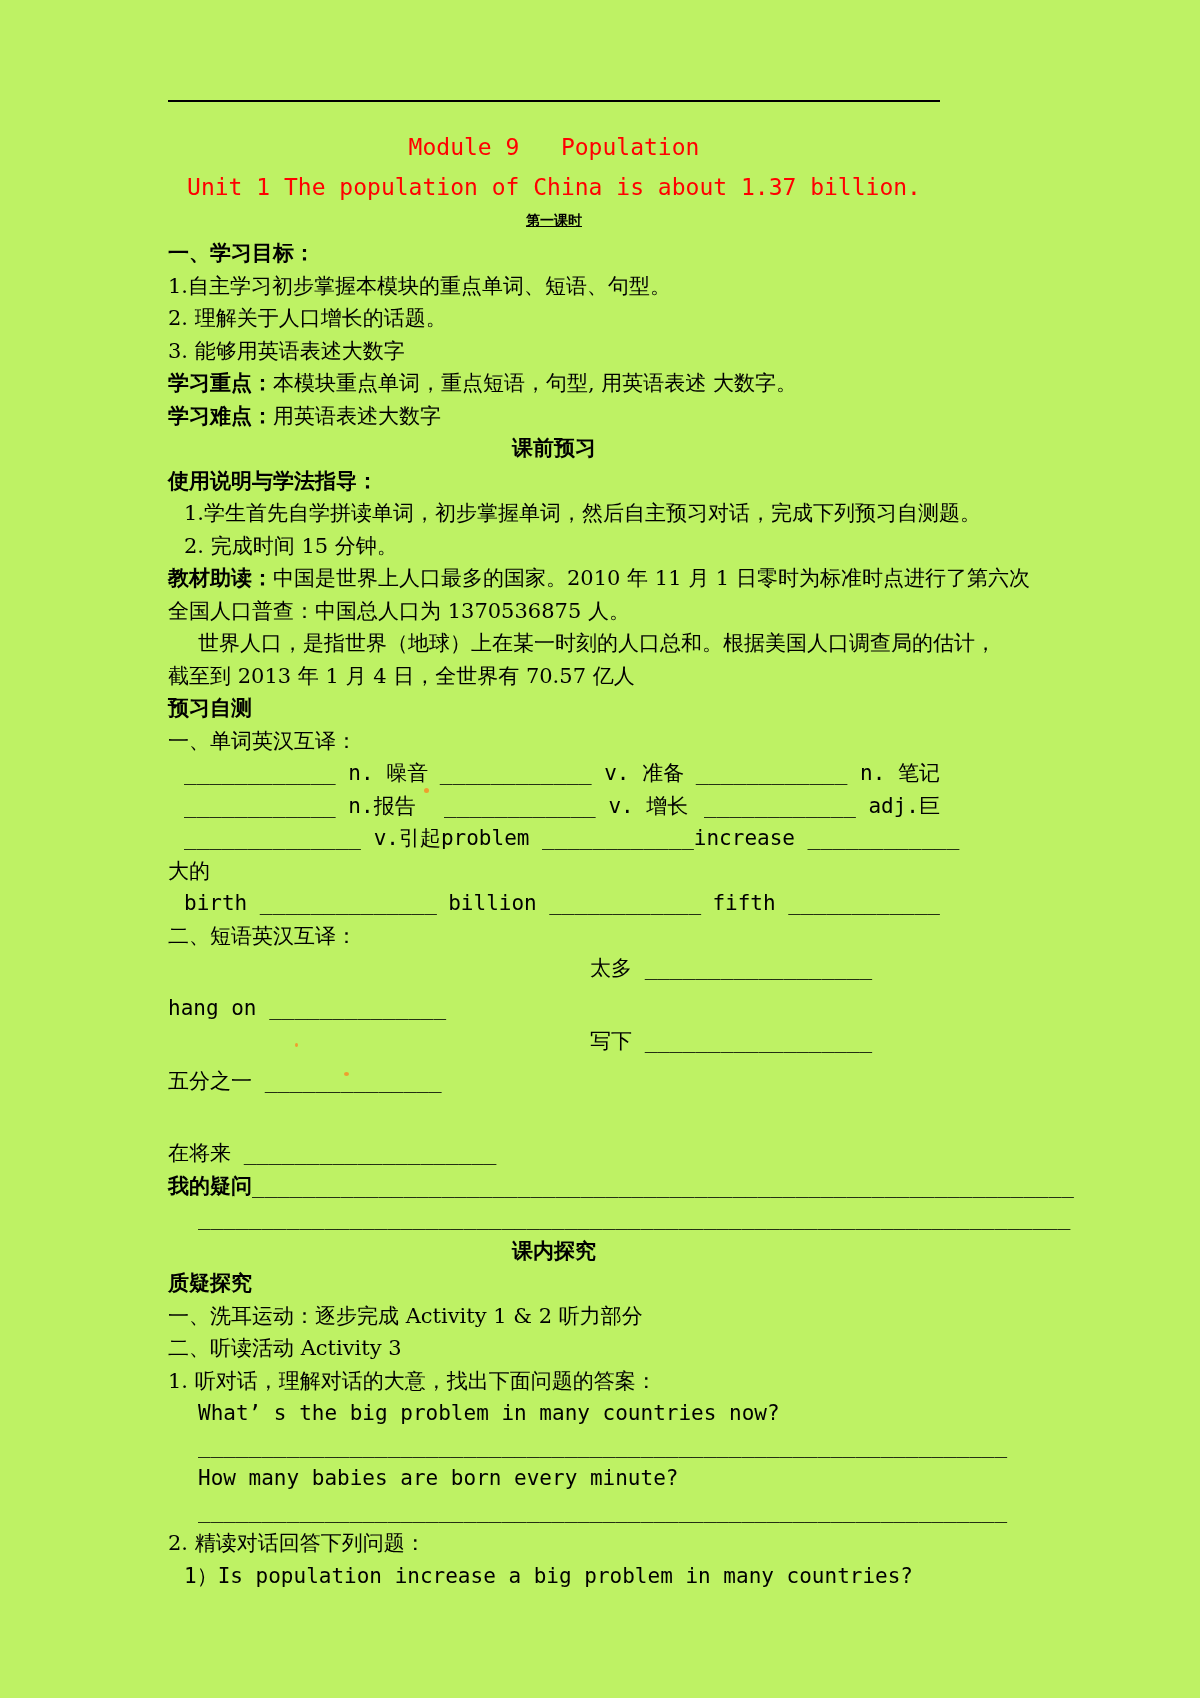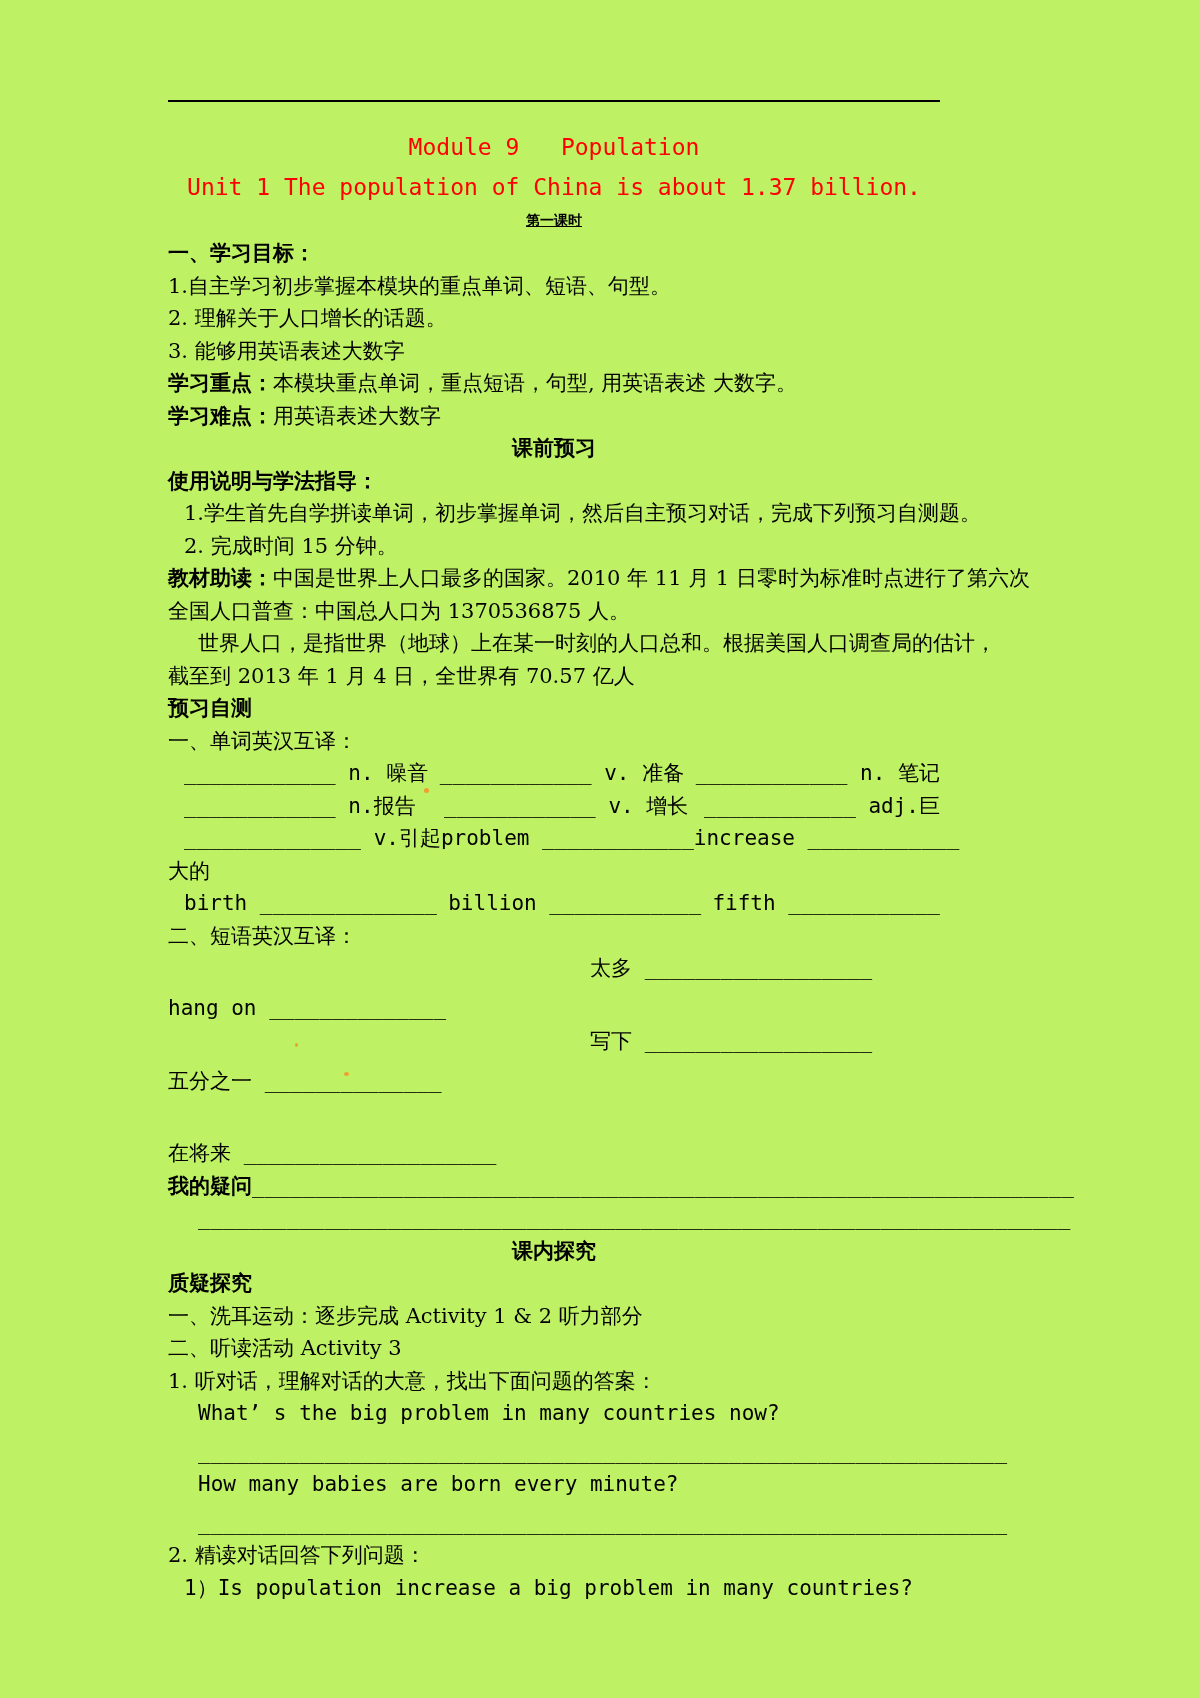--- a/index.html
+++ b/index.html
@@ -27,21 +27,21 @@
   .mono { font-family:"DejaVu Sans Mono","Liberation Mono",monospace; }
   .ind-s { padding-left:16px; }
   .ind-m { padding-left:30px; }
   .cols3 { display:flex; }
   .cols3 .c1 { width:288px;margin-left:16px; }
   .cols3 .c2 { width:288px; }
   .cols3 .c3 { flex:1; }
   .colsP { display:flex; }
   .colsP .p1 { width:422px;margin-top:40px; }
   .colsP .p2 { flex:1; }
-  .gap-t { margin-top:6px; }
+  .gap-t { }
   .speck { position:absolute; border-radius:50%; background:#ee9f2e; }
   .speck.s1 { left:424px; top:788px; width:5px; height:5px; }
   .speck.s2 { left:295px; top:1043px; width:3px; height:4px; }
   .speck.s3 { left:344px; top:1072px; width:5px; height:4px; }
 </style>
 </head>
 <body>
 
 <div class="page">
   <div class="content">

